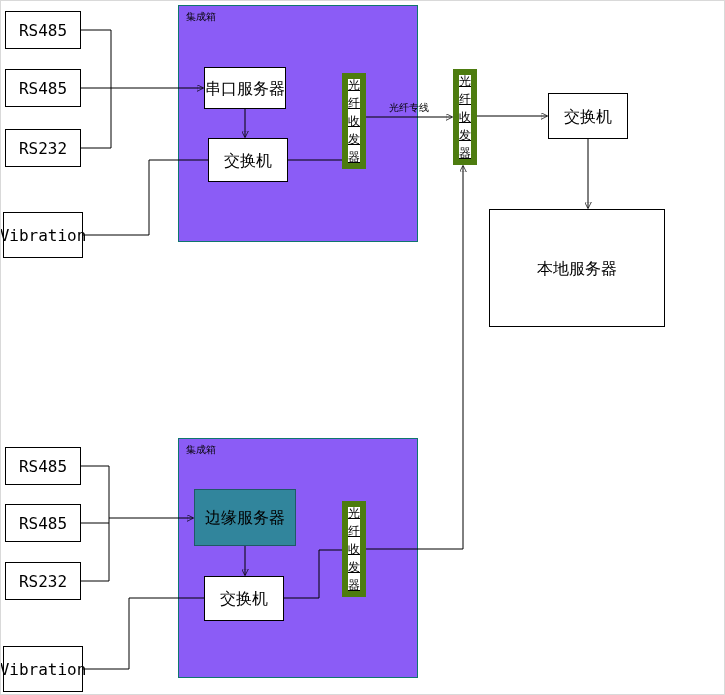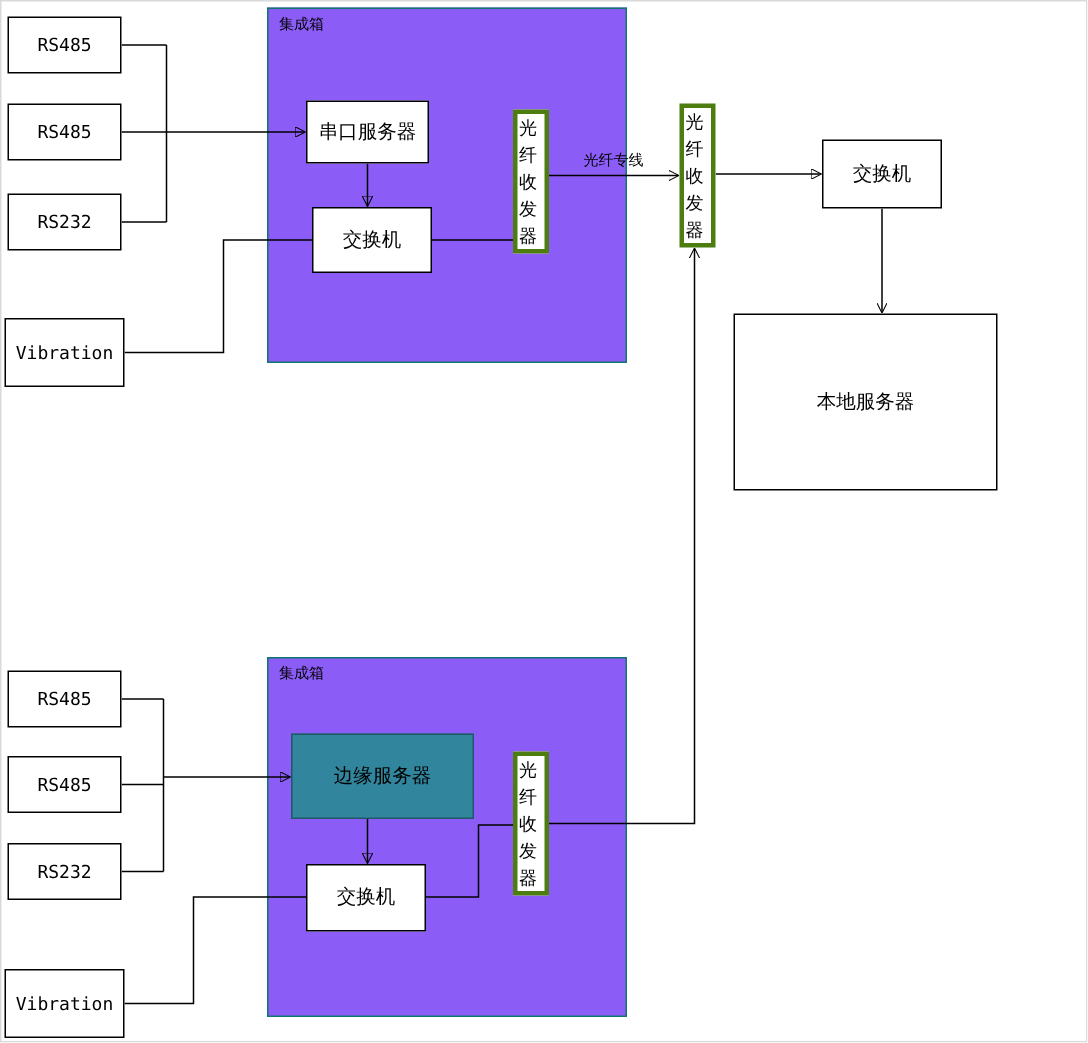--- a/index.html
+++ b/index.html
@@ -5,33 +5,34 @@
   html,body{margin:0;padding:0;background:#fff;}
   #canvas{
     position:relative;width:725px;height:695px;background:#ffffff;
     font-family:"DejaVu Sans",sans-serif;color:#000;overflow:hidden;
     border:1px solid #d9d9d9;box-sizing:border-box;
   }
   .abs{position:absolute;box-sizing:border-box;}
   .node{
     background:#ffffff;border:1px solid #000;
     display:flex;align-items:center;justify-content:center;
-    text-align:center;font-size:13px;line-height:15px;
+    text-align:center;font-size:16px;line-height:15px;
   }
-  .latin{font-family:"DejaVu Sans Mono","DejaVu Sans",monospace;font-size:12px;}
+  .latin{font-family:"DejaVu Sans Mono","DejaVu Sans",monospace;font-size:16px;}
   .container-box{border:1px solid #0f766e;background:#8b5cf6;margin-left:44px;}
   .container-green{border:1px solid #77933c;background:#d7e4bd;}
   .container-label{
     position:absolute;top:5px;left:7px;font-size:10px;line-height:12px;color:#000;
   }
   .fiber-box{
-    background:#fff;border:3px solid #4d7c0f;
-    font-size:12px;line-height:18px;
+    background:#fff;border:6px solid #4d7c0f;
+    font-size:12px;line-height:18px;text-align:center;
     word-break:break-all;display:flex;align-items:center;justify-content:center;
     padding:0 1px;
+    text-decoration:underline;
   }
   .teal{
     background:#31859c;border:1px solid #205867;color:#000;
   }
   .link-label{font-size:10px;line-height:12px;white-space:nowrap;}
   svg.wires{position:absolute;left:0;top:0;pointer-events:none;}
   svg.wires path{stroke:#000;stroke-width:1;fill:none;}
 </style>
 </head>
 <body>
@@ -94,17 +95,17 @@
 
   <div class="abs fiber-box" style="left:452px;top:68px;width:24px;height:96px;">光纤收发器</div>
   <div class="abs node" style="left:547px;top:92px;width:80px;height:46px;">交换机</div>
   <div class="abs node" style="left:488px;top:208px;width:176px;height:118px;">本地服务器</div>
 
   <div class="abs node latin" style="left:4px;top:446px;width:76px;height:38px;">RS485</div>
   <div class="abs node latin" style="left:4px;top:503px;width:76px;height:38px;">RS485</div>
   <div class="abs node latin" style="left:4px;top:561px;width:76px;height:38px;">RS232</div>
   <div class="abs node latin" style="left:2px;top:645px;width:80px;height:46px;">Vibration</div>
 
-  <div class="abs node teal" style="left:193px;top:488px;width:122px;height:57px;">边缘服务器</div>
+  <div class="abs node teal" style="left:193px;top:488px;width:102px;height:57px;">边缘服务器</div>
   <div class="abs node" style="left:203px;top:575px;width:80px;height:45px;">交换机</div>
   <div class="abs fiber-box" style="left:341px;top:500px;width:24px;height:96px;">光纤收发器</div>
 
 </div>
 
 </body></html>

